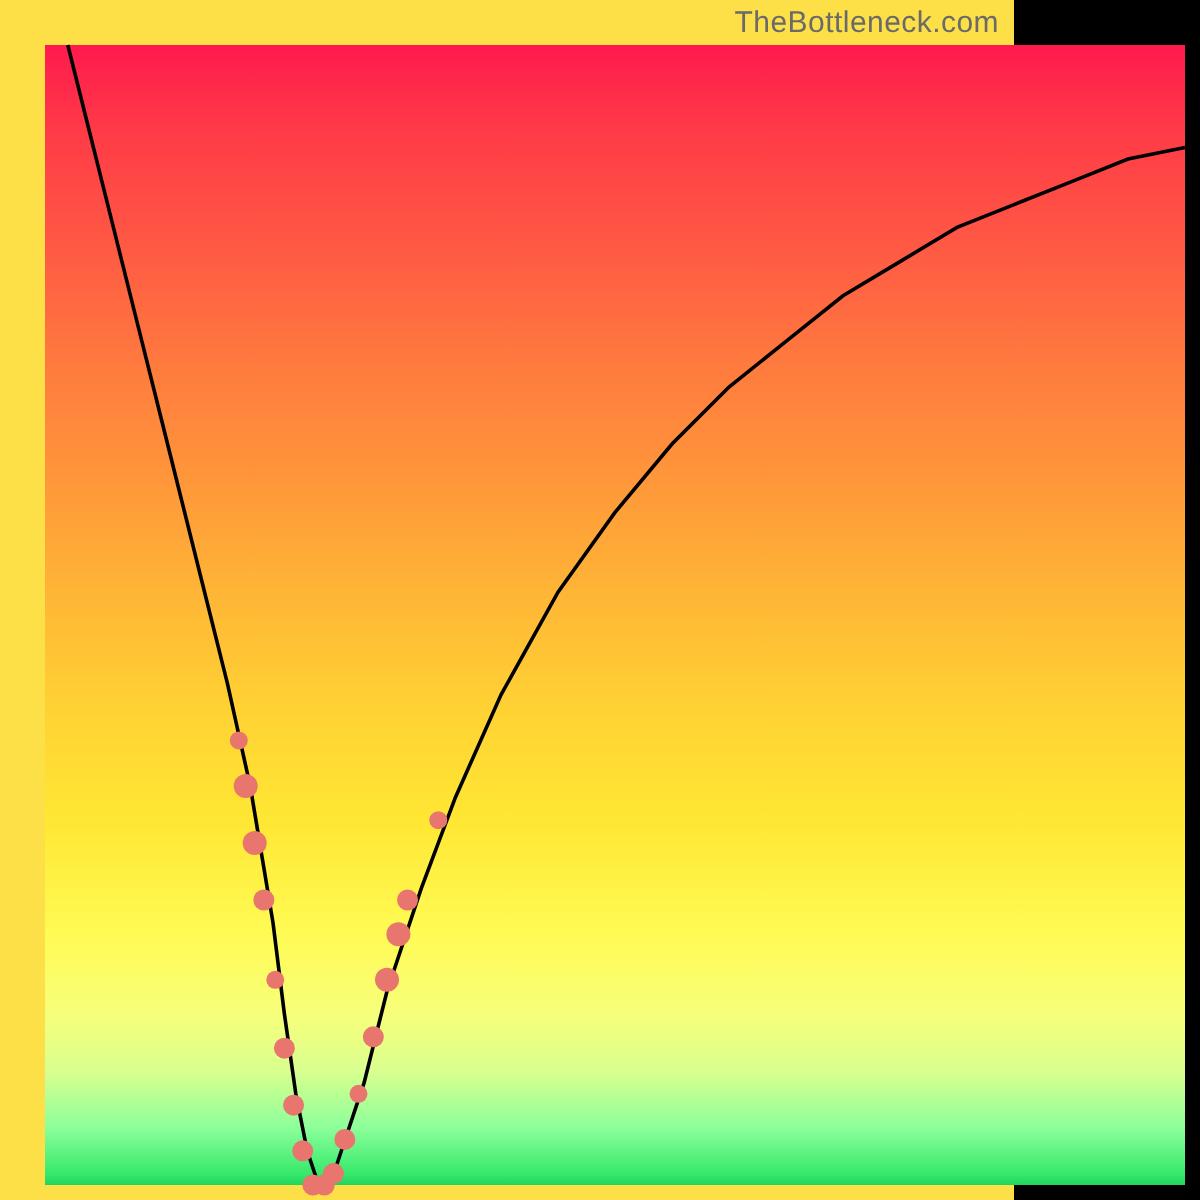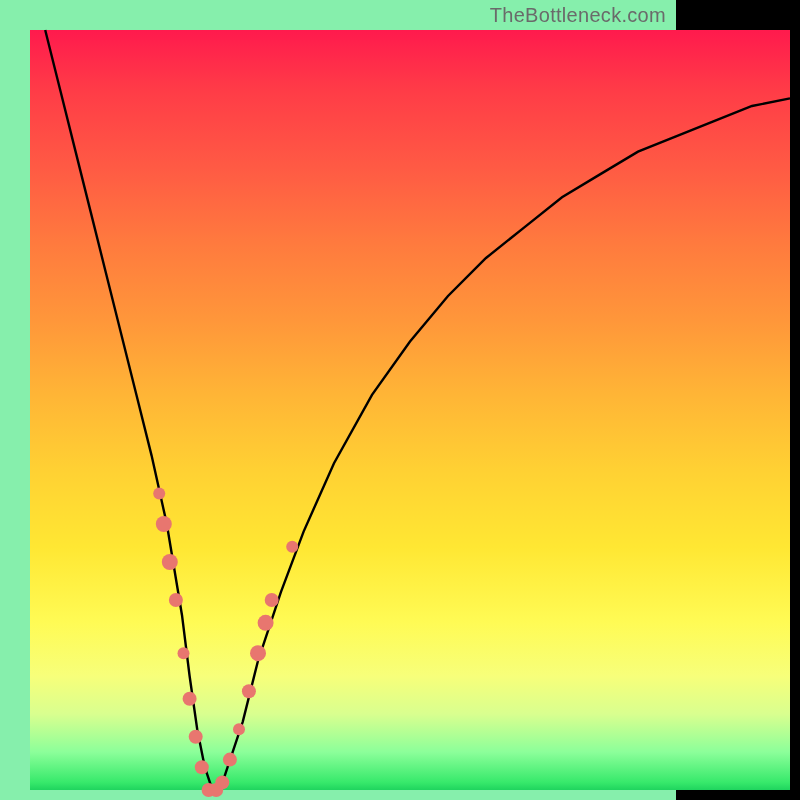--- a/index.html
+++ b/index.html
@@ -8,21 +8,21 @@
     width: 800px;
     height: 800px;
     overflow: hidden;
     background: #000;
     font-family: Arial, Helvetica, sans-serif;
   }
   .frame {
     position: relative;
     width: 676px;
     height: 800px;
-    background: #86efac;
+    background: #fde047;
   }
   .plot-area {
     position: absolute;
     left: 30px;
     top: 30px;
     width: 760px;
     height: 760px;
     background: linear-gradient(to bottom,
       #ff1a4d 0%,
       #ff3c47 8%,

